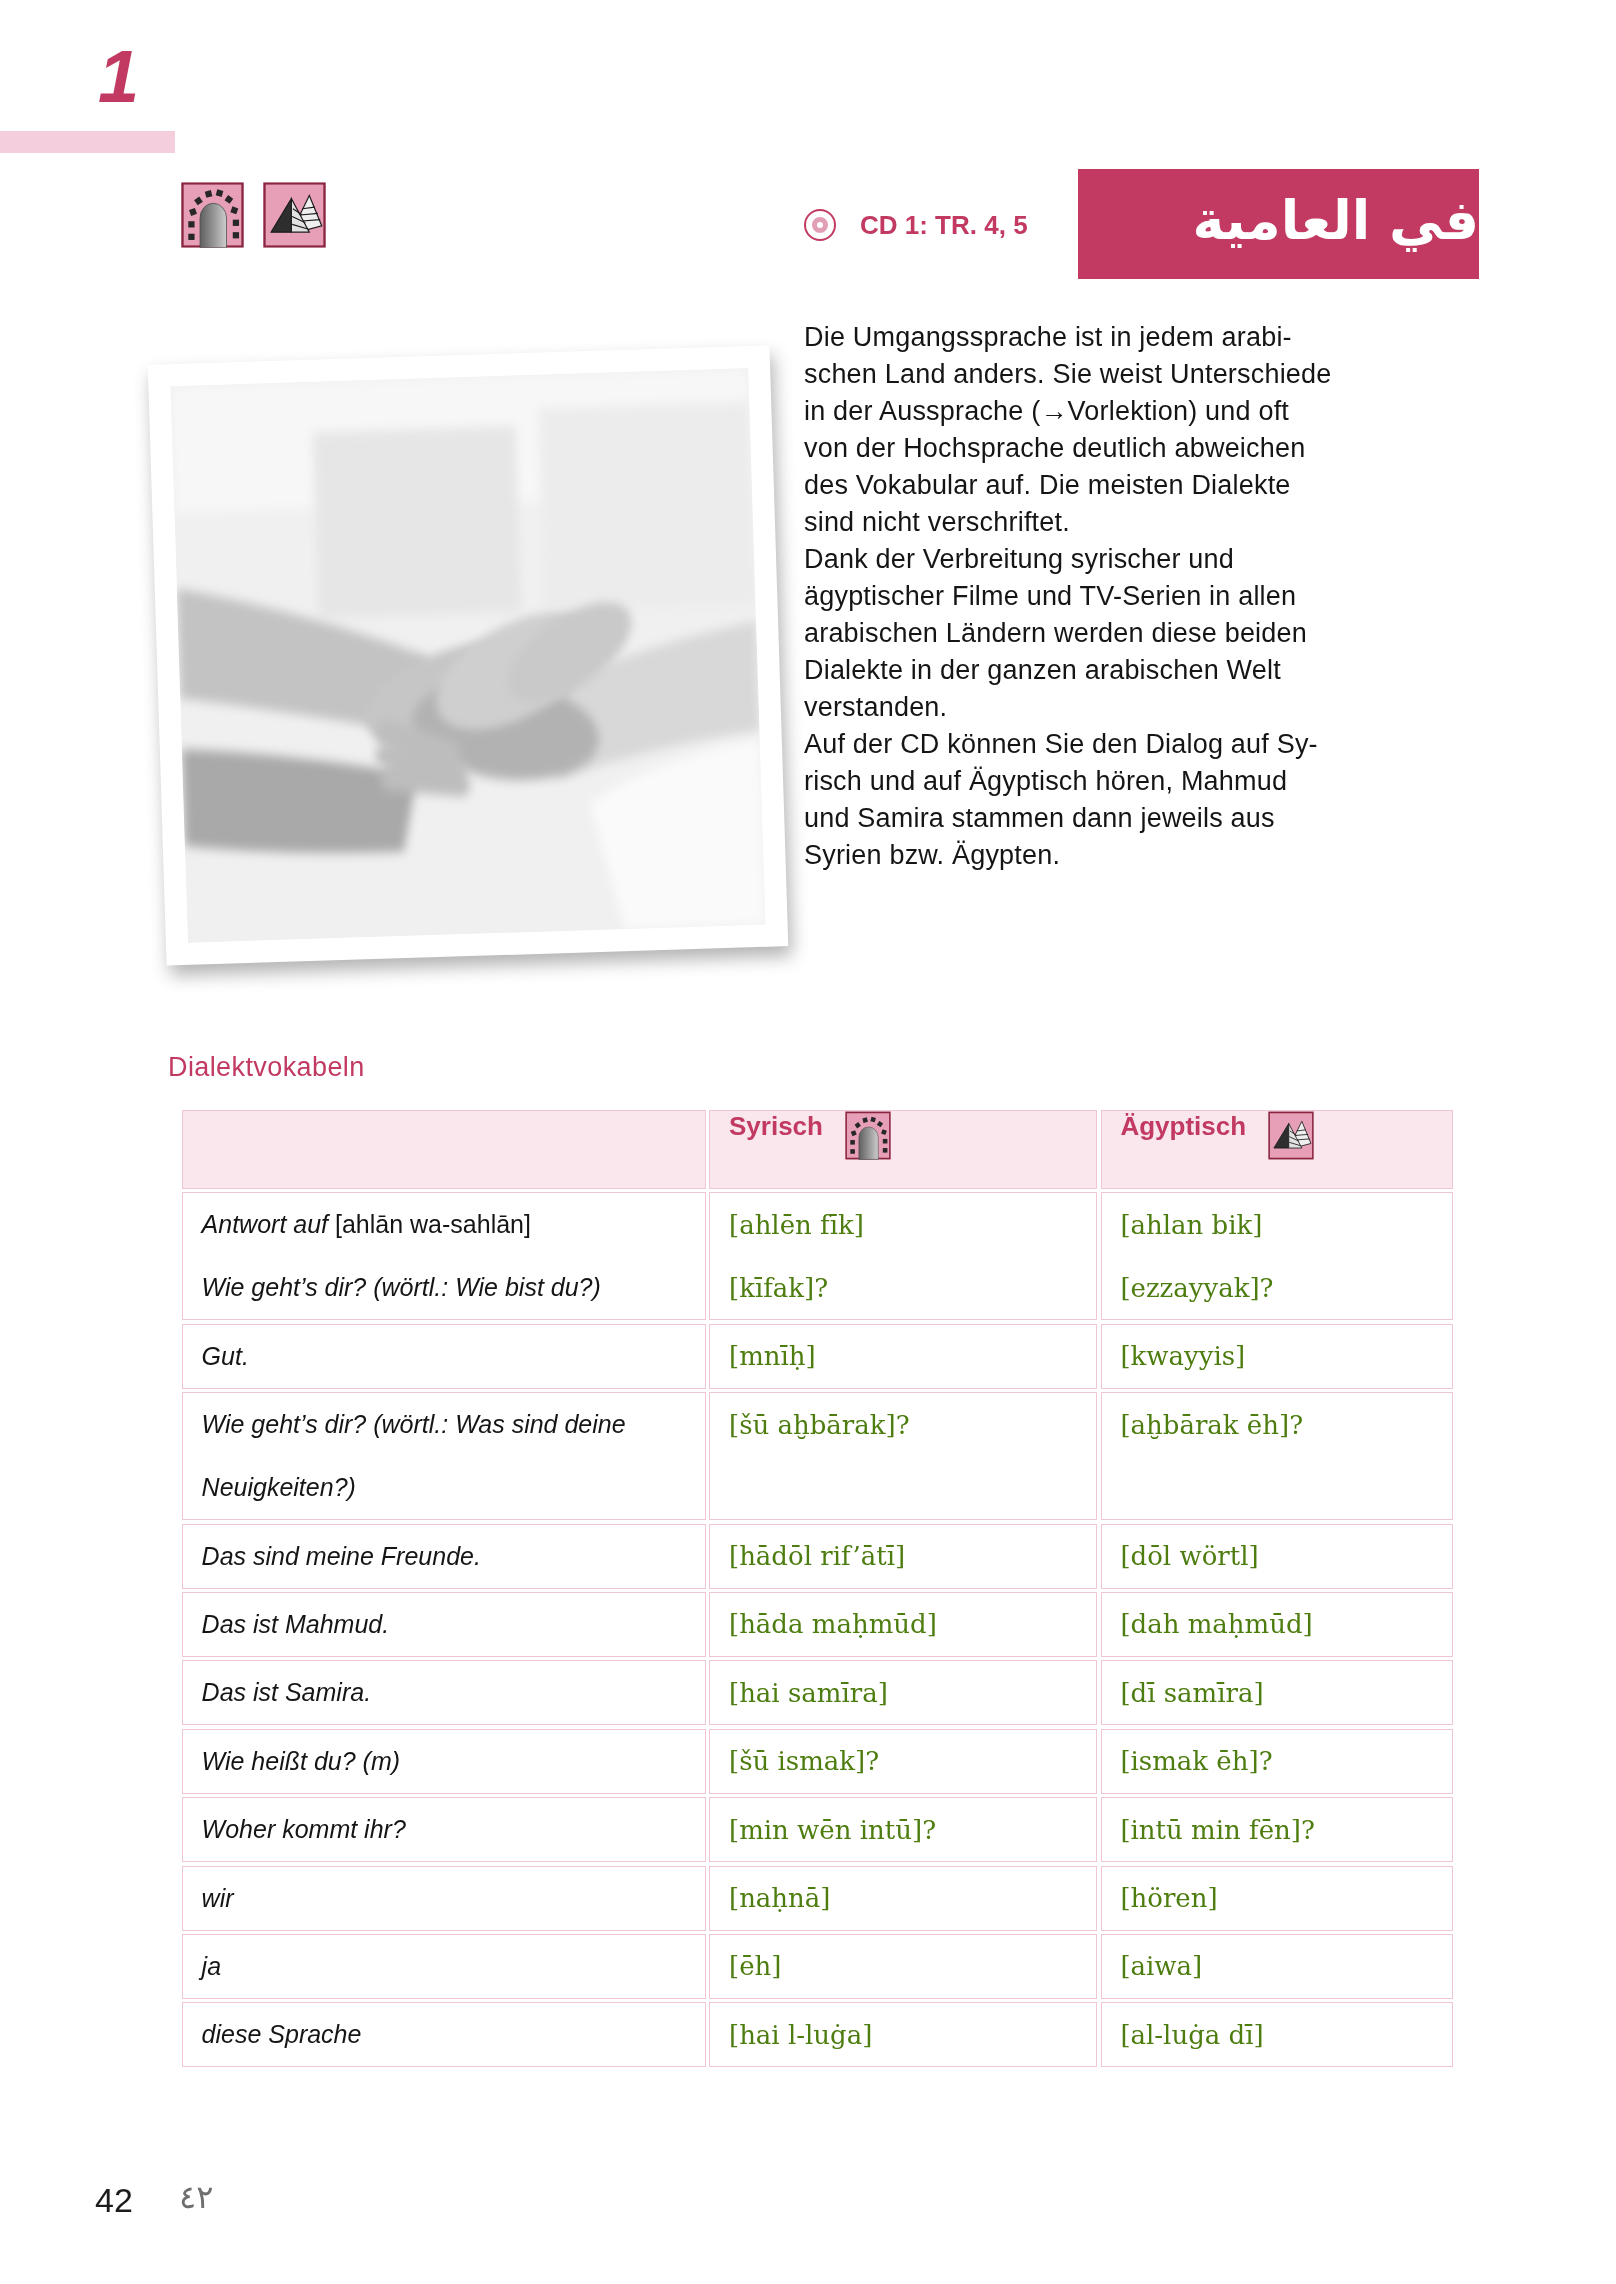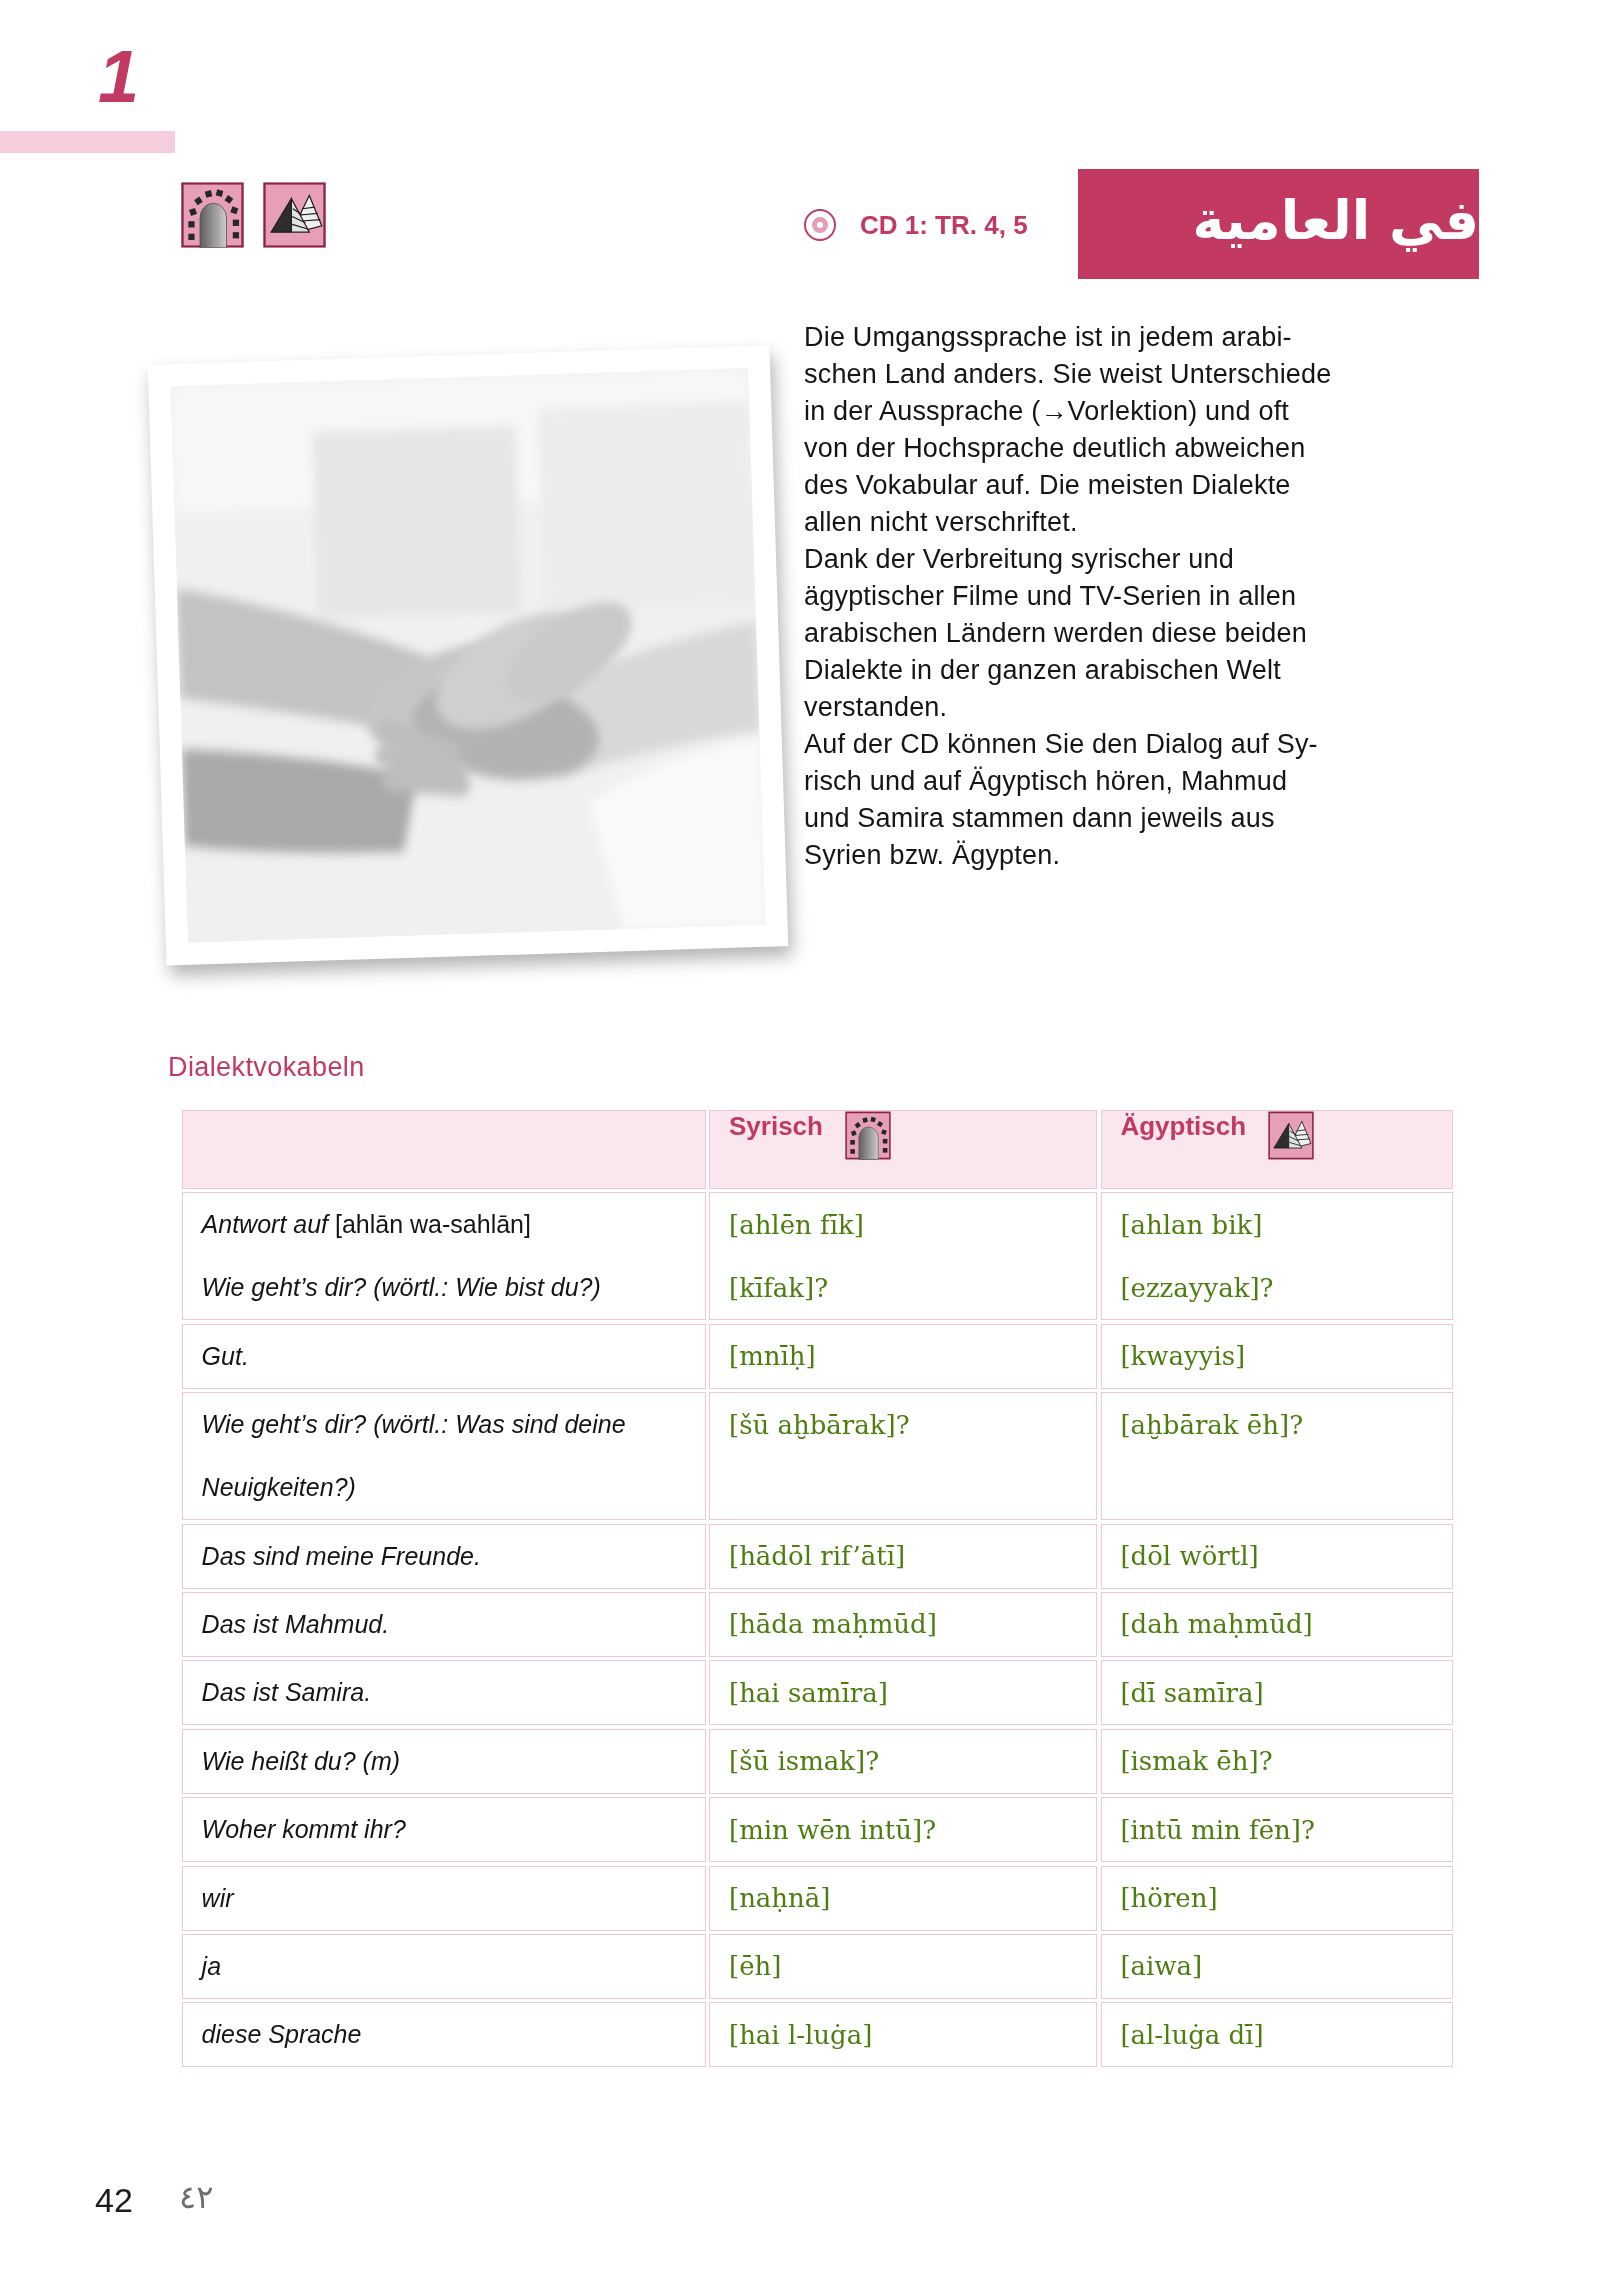--- a/index.html
+++ b/index.html
@@ -170,21 +170,21 @@
       <ellipse cx="500" cy="330" rx="90" ry="42" fill="#c9c9c9" transform="rotate(-30 500 330)" filter="url(#soft)"></ellipse>
     </svg>
   </div>
 
   <div id="intro-text">
       <div class="iline">Die Umgangssprache ist in jedem arabi-</div>
       <div class="iline">schen Land anders. Sie weist Unterschiede</div>
       <div class="iline">in der Aussprache (→Vorlektion) und oft</div>
       <div class="iline">von der Hochsprache deutlich abweichen</div>
       <div class="iline">des Vokabular auf. Die meisten Dialekte</div>
-      <div class="iline">allen nicht verschriftet.</div>
+      <div class="iline">sind nicht verschriftet.</div>
       <div class="iline">Dank der Verbreitung syrischer und</div>
       <div class="iline">ägyptischer Filme und TV-Serien in allen</div>
       <div class="iline">arabischen Ländern werden diese beiden</div>
       <div class="iline">Dialekte in der ganzen arabischen Welt</div>
       <div class="iline">verstanden.</div>
       <div class="iline">Auf der CD können Sie den Dialog auf Sy-</div>
       <div class="iline">risch und auf Ägyptisch hören, Mahmud</div>
       <div class="iline">und Samira stammen dann jeweils aus</div>
       <div class="iline">Syrien bzw. Ägypten.</div>
     </div>

